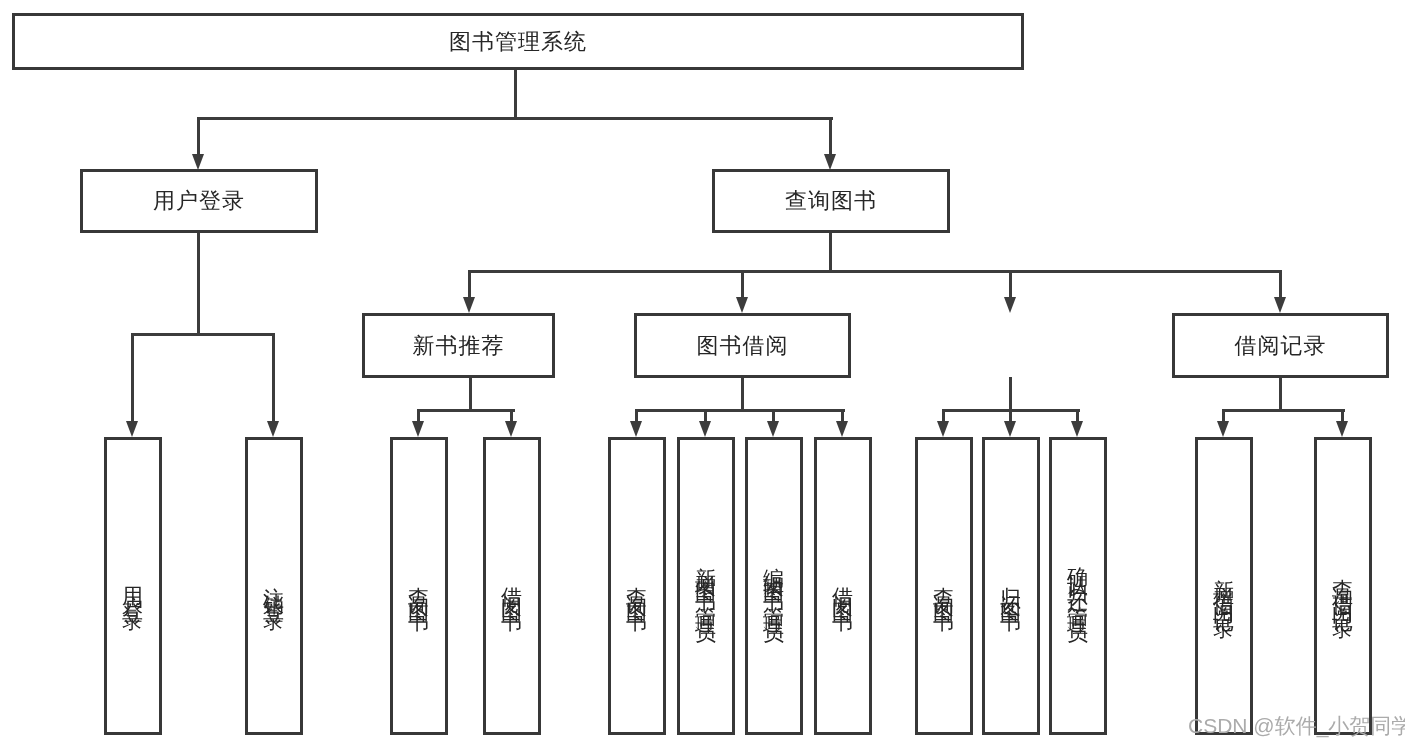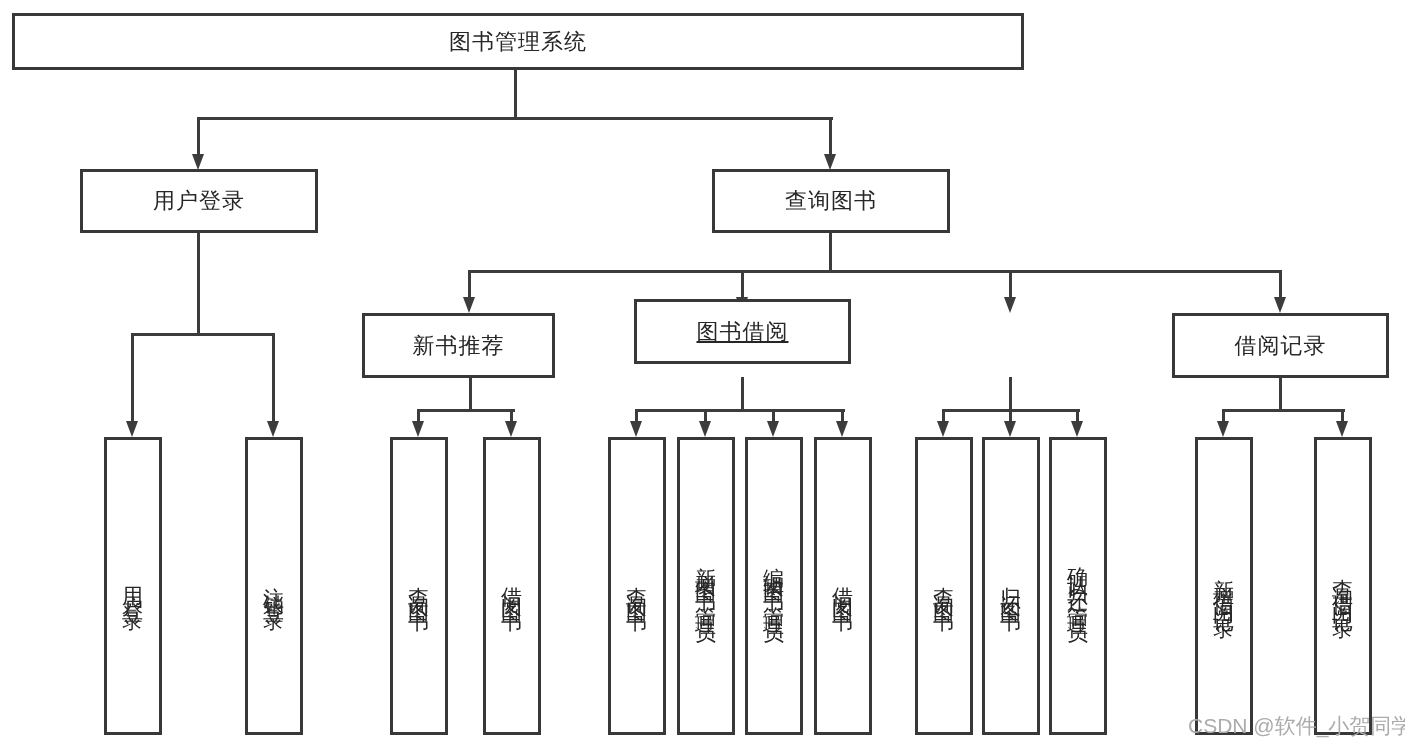--- a/index.html
+++ b/index.html
@@ -105,21 +105,21 @@
   <div class="a" style="left:1217px;top:421px;"></div>
   <div class="v" style="left:1341px;top:409px;height:14px;"></div>
   <div class="a" style="left:1336px;top:421px;"></div>
 
   <div class="node" style="left:12px;top:13px;width:1012px;height:57px;">图书管理系统</div>
 
   <div class="node" style="left:80px;top:169px;width:238px;height:64px;">用户登录</div>
   <div class="node" style="left:712px;top:169px;width:238px;height:64px;">查询图书</div>
 
   <div class="node" style="left:362px;top:313px;width:193px;height:65px;">新书推荐</div>
-  <div class="node" style="left:634px;top:299px;width:217px;height:65px;text-decoration:underline;">图书借阅</div>
+  <div class="node" style="left:634px;top:313px;width:217px;height:65px;">图书借阅</div>
   <div class="node" style="left:1172px;top:313px;width:217px;height:65px;">借阅记录</div>
 
   <div class="vcol" style="left:104px;top:437px;width:58px;height:298px;">
     <span>用户登录</span>
   </div>
   <div class="vcol" style="left:245px;top:437px;width:58px;height:298px;">
     <span>注销登录</span>
   </div>
 
   <div class="vcol" style="left:390px;top:437px;width:58px;height:298px;">

